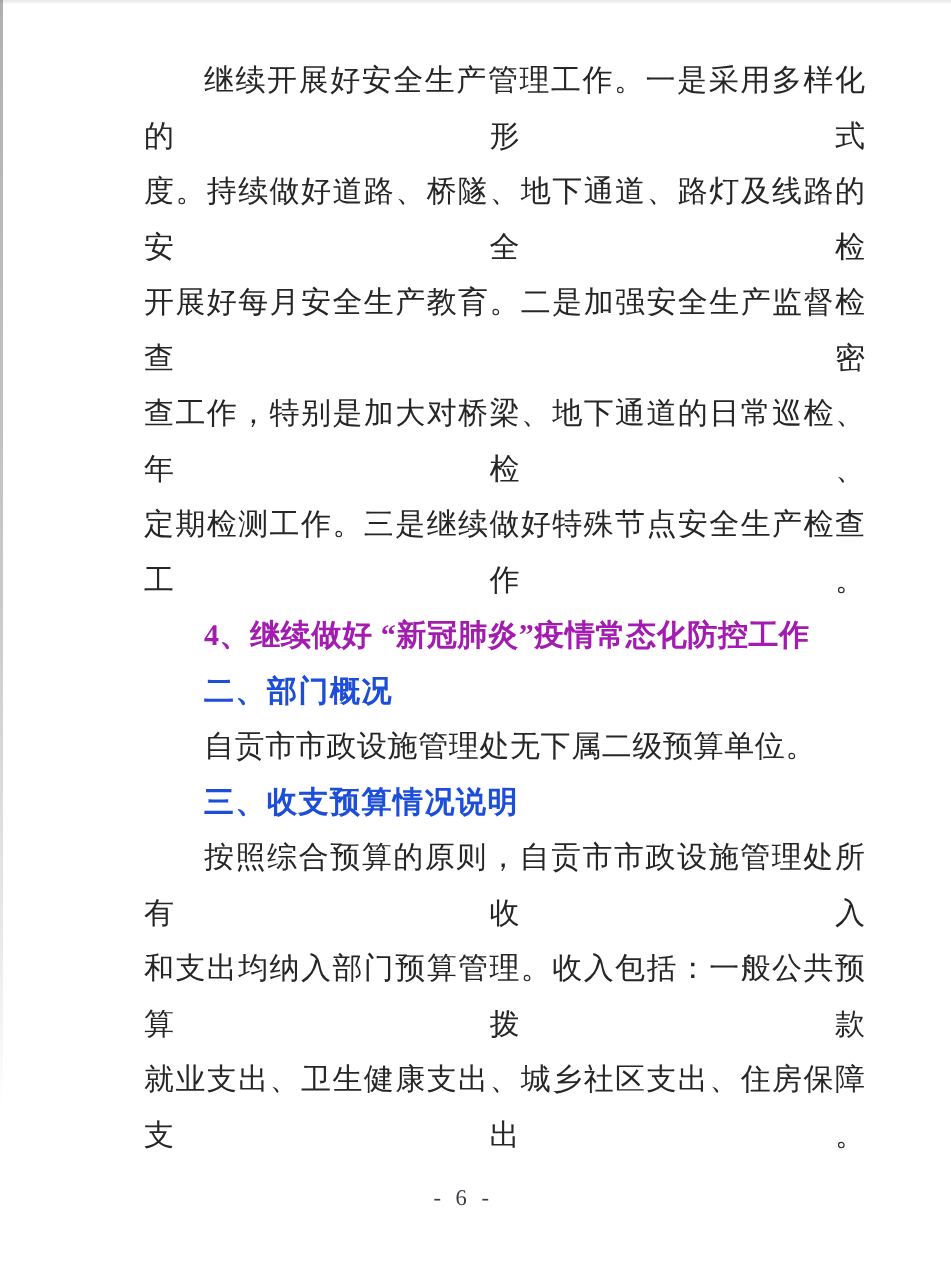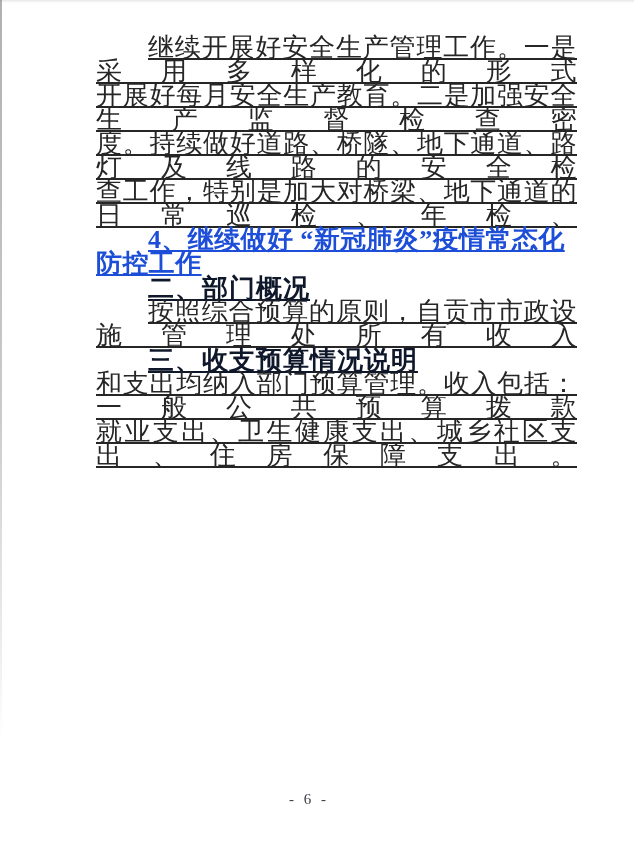--- a/index.html
+++ b/index.html
@@ -39,43 +39,42 @@
     background: linear-gradient(to bottom, rgba(160,160,160,0.25), rgba(160,160,160,0));
     pointer-events: none;
   }
   .doc-body {
     position: absolute;
     left: 96px;
     top: 36px;
     width: 481px;
   }
   .line {
-    font-size: 26px;
-    line-height: 24px;
+    font-size: 20px;
+    line-height: 37px;
     letter-spacing: 0.4px;
     white-space: normal;
     text-align: left;
-    text-decoration: underline;
   }
   .line.justify {
     text-align: justify;
     text-align-last: justify;
     text-justify: inter-character;
   }
   .line.indent {
     text-indent: 2em;
   }
   .line.kai {
     font-weight: 700;
-    color: #1d4ed8;
+    color: #a21caf;
   }
   .line.hei {
     font-weight: 700;
     font-family: "Liberation Sans", "DejaVu Sans", sans-serif;
-    color: #0f172a;
+    color: #1d4ed8;
     letter-spacing: 1px;
   }
   .page-number {
     position: absolute;
     top: 791px;
     left: 0;
     right: 0;
     text-align: center;
     font-size: 15px;
     letter-spacing: 3px;
@@ -86,25 +85,27 @@
 </style>
 </head>
 <body>
 
 <div class="page">
   <div class="scan-edge-top"></div>
   <div class="scan-edge-left"></div>
 
   <div class="doc-body" id="doc-body">
       <div class="line body indent justify">继续开展好安全生产管理工作。一是采用多样化的形式</div>
+      <div class="line body justify">度。持续做好道路、桥隧、地下通道、路灯及线路的安全检</div>
       <div class="line body justify">开展好每月安全生产教育。二是加强安全生产监督检查密</div>
-      <div class="line body justify">度。持续做好道路、桥隧、地下通道、路灯及线路的安全检</div>
       <div class="line body justify">查工作，特别是加大对桥梁、地下通道的日常巡检、年检、</div>
+      <div class="line body justify">定期检测工作。三是继续做好特殊节点安全生产检查工作。</div>
       <div class="line kai indent">4、继续做好 “新冠肺炎”疫情常态化防控工作</div>
       <div class="line hei indent">二、部门概况</div>
+      <div class="line body indent">自贡市市政设施管理处无下属二级预算单位。</div>
+      <div class="line hei indent">三、收支预算情况说明</div>
       <div class="line body indent justify">按照综合预算的原则，自贡市市政设施管理处所有收入</div>
-      <div class="line hei indent">三、收支预算情况说明</div>
       <div class="line body justify">和支出均纳入部门预算管理。收入包括：一般公共预算拨款</div>
       <div class="line body justify">就业支出、卫生健康支出、城乡社区支出、住房保障支出。</div>
     </div>
 
   <div class="page-number">- 6 -</div>
 </div>
 
 </body></html>

